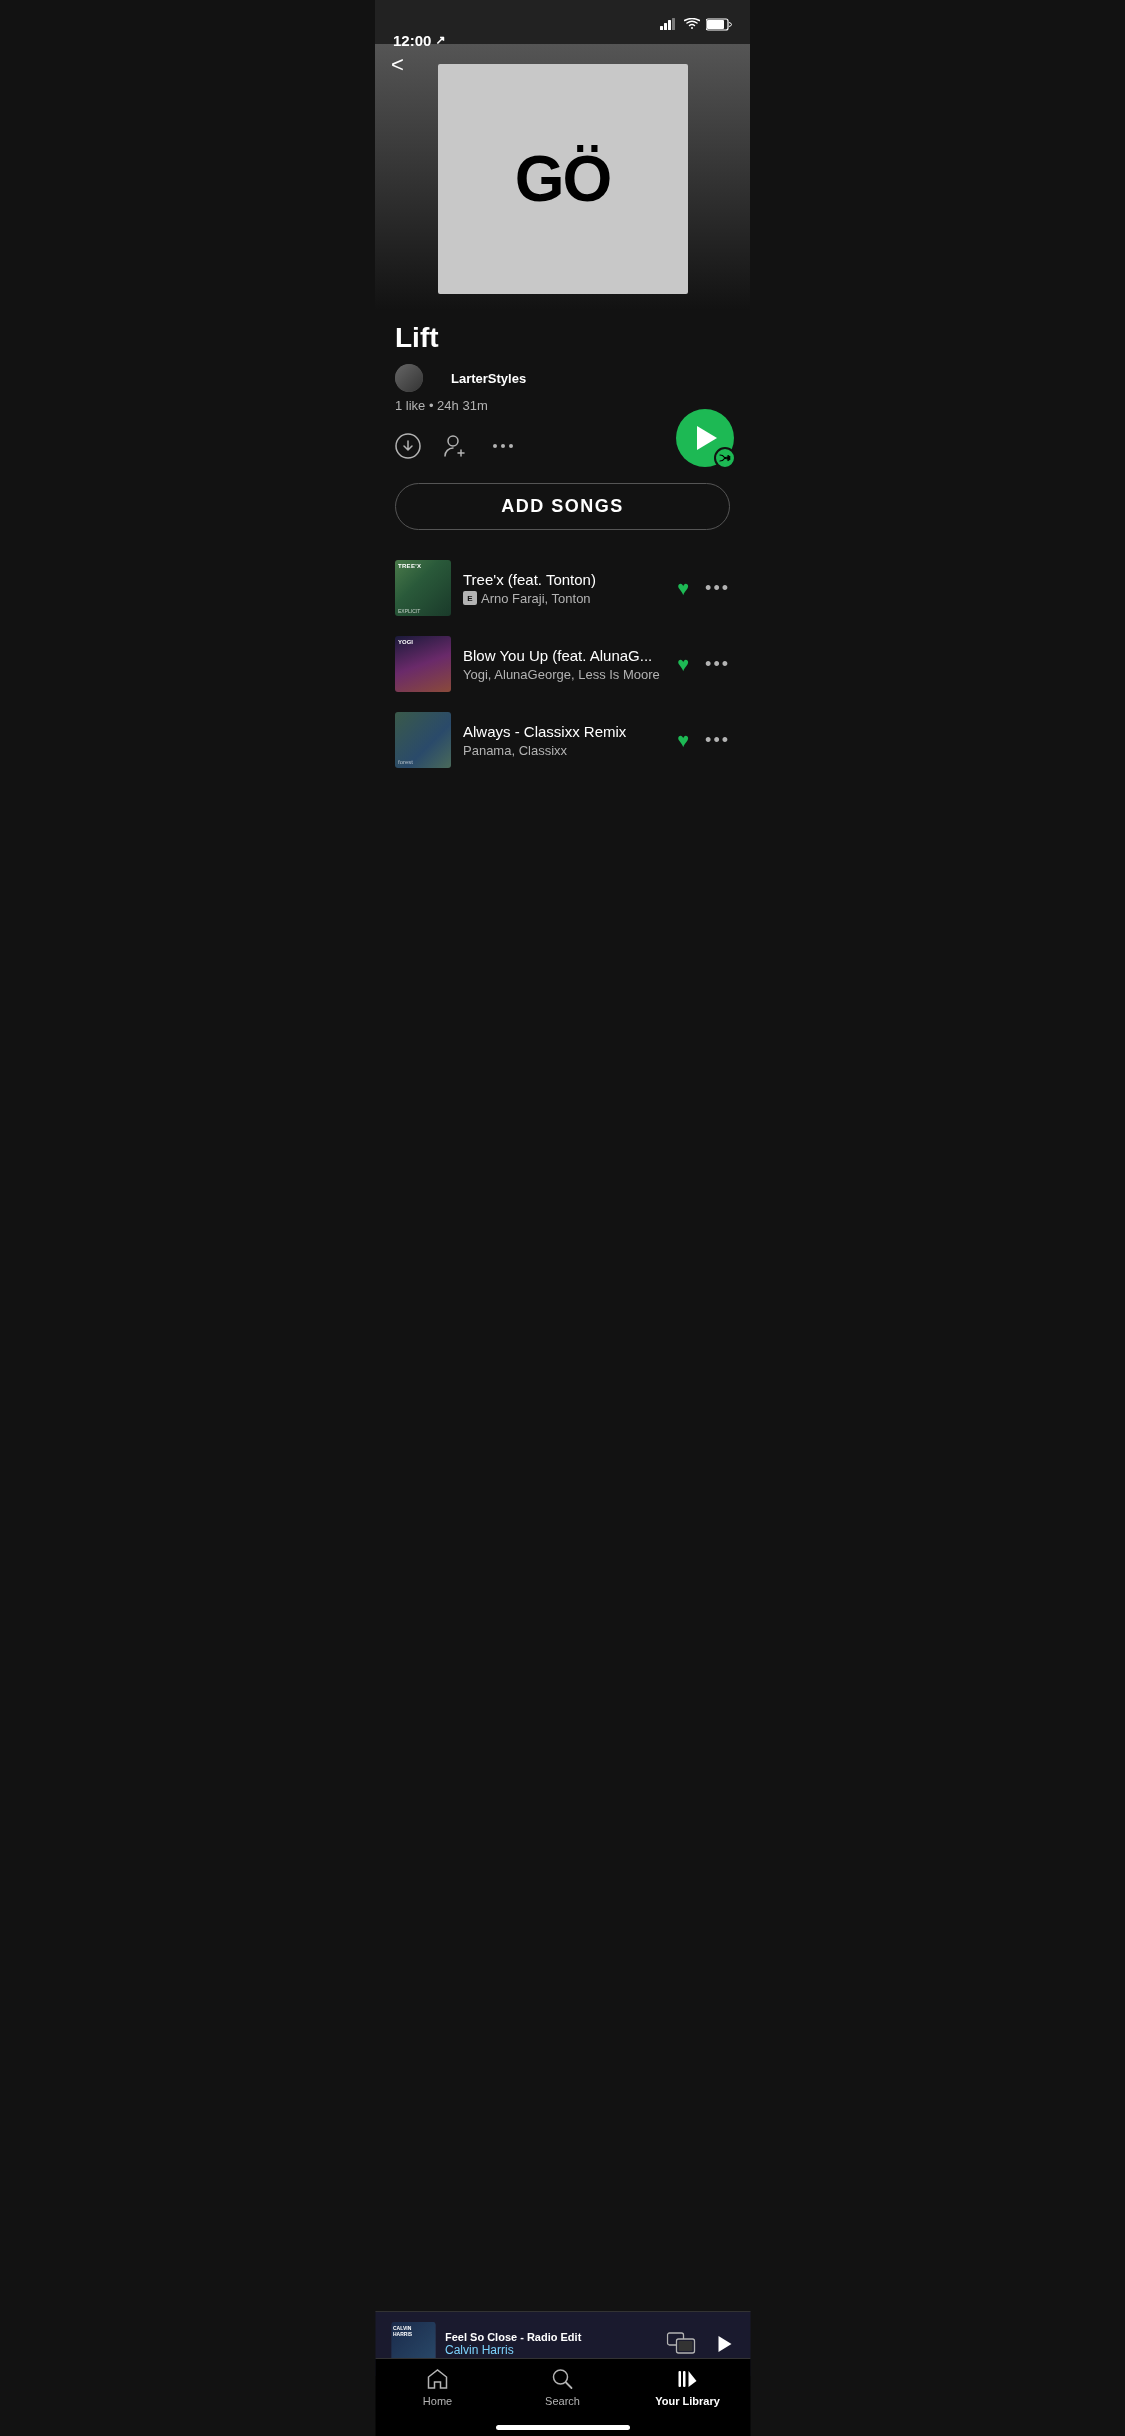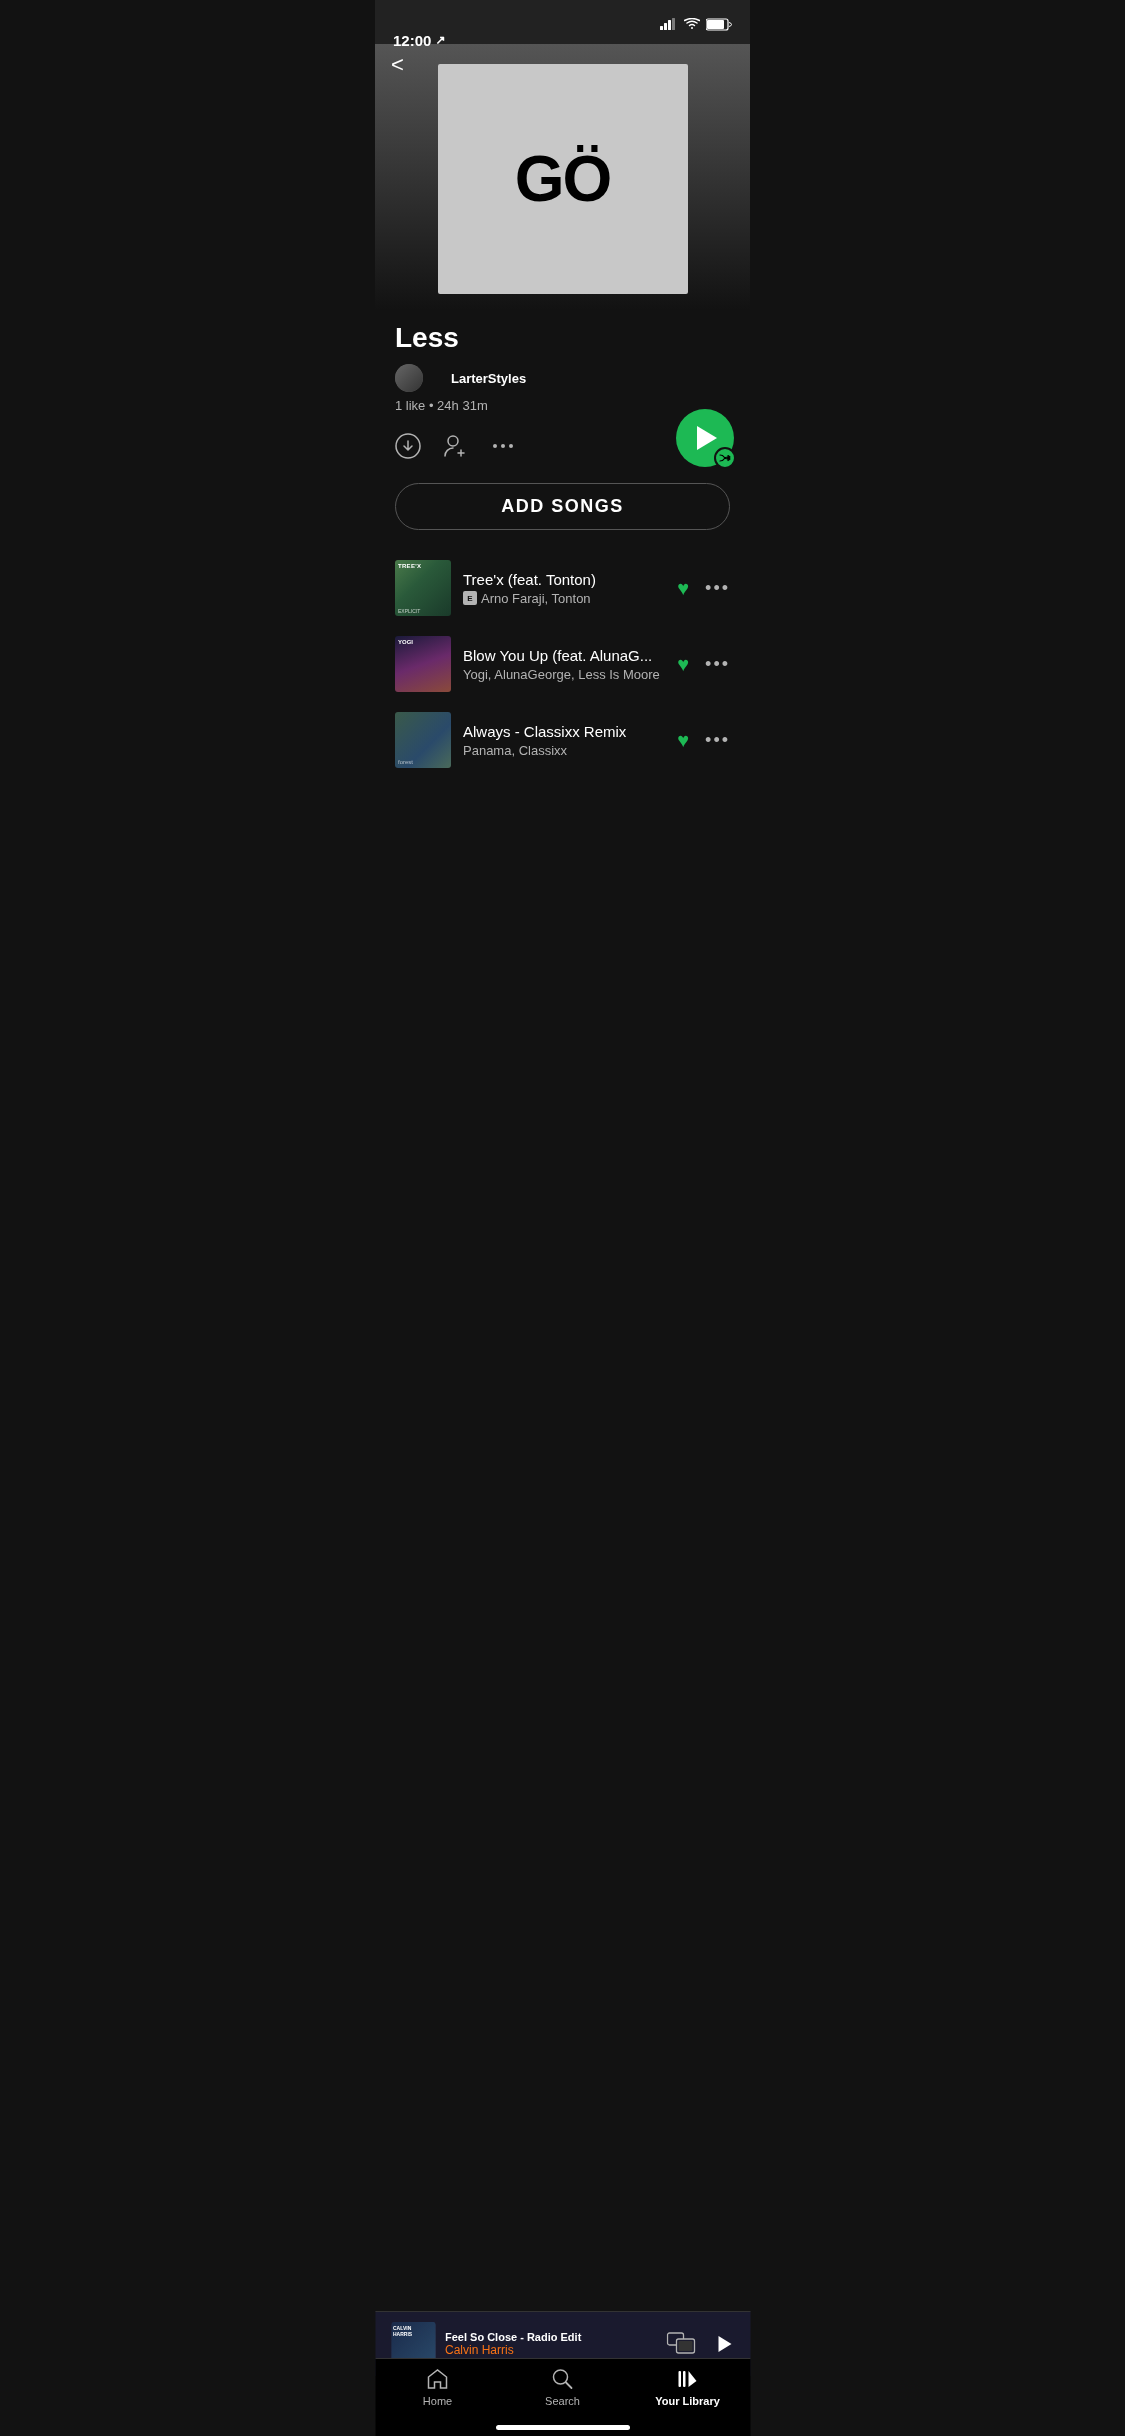--- a/index.html
+++ b/index.html
@@ -336,21 +336,21 @@
       font-size: 11px;
       font-weight: 600;
       color: #fff;
       white-space: nowrap;
       overflow: hidden;
       text-overflow: ellipsis;
     }
 
     .np-artist {
       font-size: 12px;
-      color: #f97316;
+      color: #7dd3fc;
     }
 
     .np-actions {
       display: flex;
       align-items: center;
       gap: 16px;
     }
 
     .device-icon {
       color: #b3b3b3;
@@ -471,21 +471,21 @@
 
 <div class="back-btn">&lt;</div>
 
 <div class="album-art-container">
   <div class="album-art">
     <span class="album-art-text">GÖ</span>
   </div>
 </div>
 
 <div class="playlist-info">
-  <div class="playlist-title">Less</div>
+  <div class="playlist-title">Lift</div>
   <div class="artist-row">
     <div class="artist-avatar">
       <div class="artist-avatar-img"></div>
     </div>
     <span class="artist-name">LarterStyles</span>
   </div>
   <div class="playlist-meta">1 like • 24h 31m</div>
 </div>
 
 <div class="action-row">

